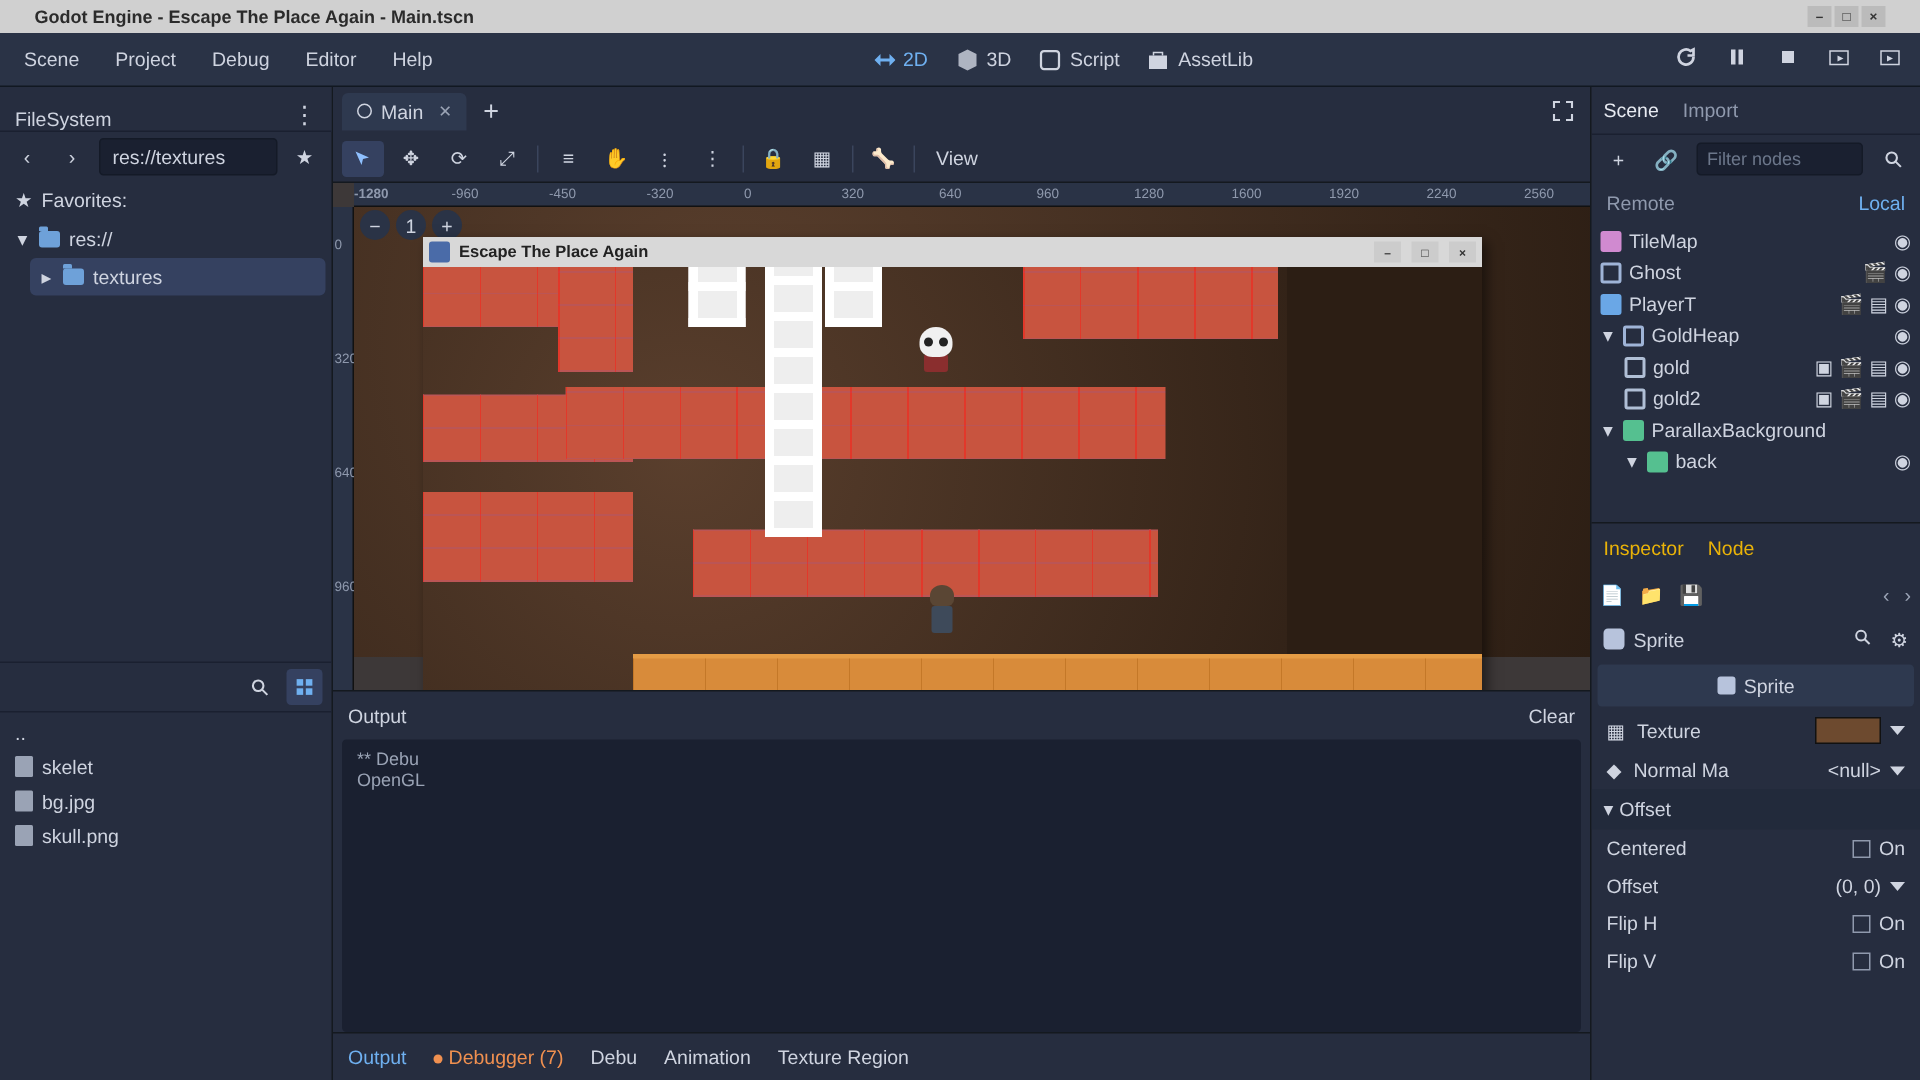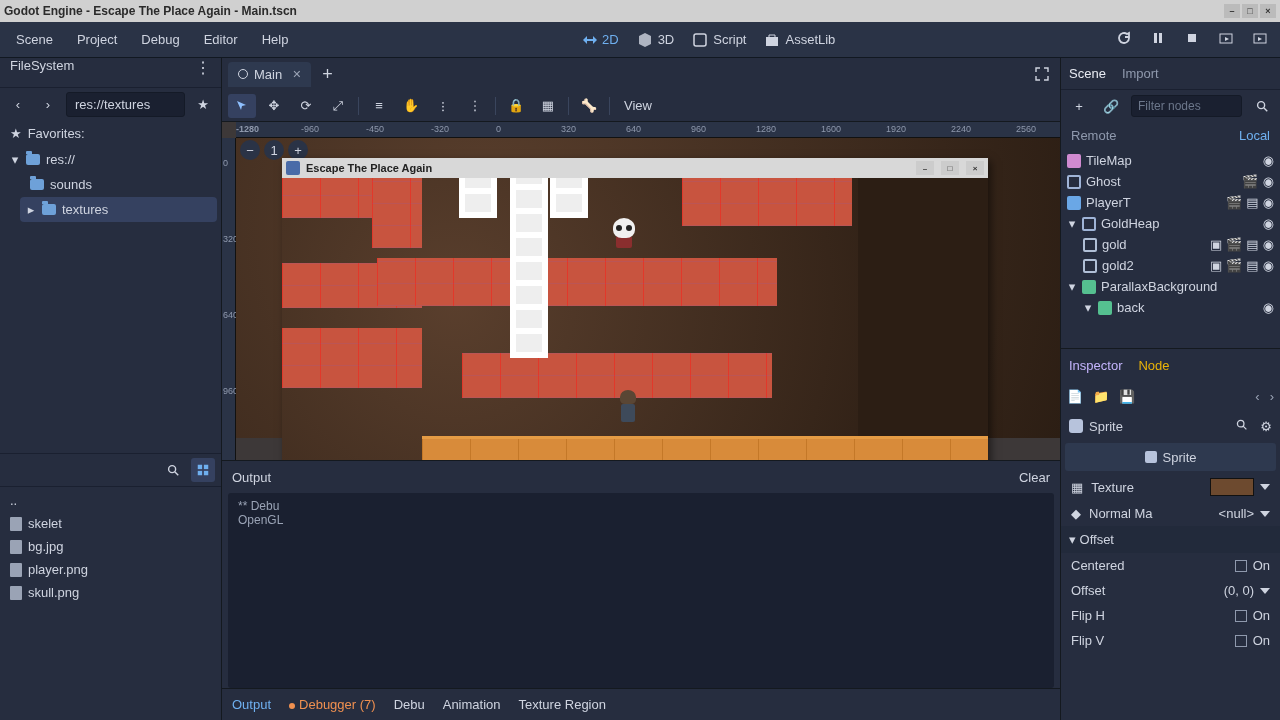--- a/index.html
+++ b/index.html
@@ -1,31 +1,31 @@
 <!DOCTYPE html>
 <html><head>
 <meta charset="utf-8">
 <style>
 * { margin:0; padding:0; box-sizing:border-box; font-family:Arial,sans-serif; -webkit-user-select:none; user-select:none; }
 body { width:1280px; height:720px; background:#1a2030; overflow:hidden; color:#cfd4e0; font-size:13px; }
-.titlebar { height:22px; background:#d0d0d0; color:#2b2b2b; display:flex; align-items:center; padding:0 4px; font-size:12px; font-weight:bold; }
+.titlebar { height:22px; background:#d0d0d0; color:#2b2b2b; display:flex; align-items:center; padding:0 23px; font-size:12px; font-weight:bold; }
 .titlebar .spacer{flex:1}
 .tb-btn{width:16px;height:14px;background:#bbb;margin-left:2px;display:flex;align-items:center;justify-content:center;font-size:9px;color:#333}
 .menubar{height:36px;background:#2a3346;display:flex;align-items:center;padding:0 4px;border-bottom:1px solid #111821}
 .menubar .mi{padding:6px 12px;color:#cfd4e0}
 .menubar .mid{flex:1;display:flex;justify-content:center;gap:18px;align-items:center}
 .menubar .edmode{display:flex;align-items:center;gap:5px;color:#cfd4e0}
 .menubar .edmode.active{color:#6fb0f0}
 .menubar .right{display:flex;gap:18px;align-items:center;padding-right:8px}
 .ic{width:16px;height:16px;display:inline-block}
 .main{display:flex;height:662px}
 .col-left{width:222px;background:#262d3f;display:flex;flex-direction:column;border-right:1px solid #14191f}
 .col-center{flex:1;display:flex;flex-direction:column;background:#1a2030}
 .col-right{width:220px;background:#262d3f;display:flex;flex-direction:column;border-left:1px solid #14191f}
-.dock-tab{height:30px;display:flex;align-items:flex-start;padding:0 10px;background:#262d3f;color:#cfd4e0;font-size:13px;border-bottom:1px solid #1a2030}
+.dock-tab{height:30px;display:flex;align-items:flex-end;padding:0 10px;background:#262d3f;color:#cfd4e0;font-size:13px;border-bottom:1px solid #1a2030}
 .dock-tab .sp{flex:1}
 .path-row{display:flex;align-items:center;height:32px;padding:0 6px;gap:6px}
 .path-row .fld{flex:1;background:#1a2030;border:1px solid #141a27;border-radius:3px;padding:4px 8px;color:#cfd4e0;font-size:13px}
 .fav-hdr{padding:6px 10px;display:flex;align-items:center;gap:6px}
 .tree-item{padding:5px 10px;display:flex;align-items:center;gap:6px}
 .tree-item.sel{background:#354160;border-radius:4px;margin:0 4px;padding:5px 6px}
 .chev{width:10px;display:inline-block;text-align:center;color:#cfd4e0}
 .folder-ic{width:14px;height:11px;background:#6ea1d9;border-radius:2px;display:inline-block;position:relative}
 .folder-ic::before{content:"";position:absolute;top:-3px;left:0;width:6px;height:3px;background:#6ea1d9;border-radius:1px 1px 0 0}
 .file-list{flex:1;overflow:auto;padding-top:2px}
@@ -90,21 +90,21 @@
 .sn .nic{width:14px;height:14px;display:inline-block;border-radius:2px}
 .sn .tail{margin-left:auto;display:flex;gap:4px}
 .eye{font-size:13px;color:#cfd4e0}
 .nic-grid{background:linear-gradient(#d08ad0,#d08ad0)}
 .nic-circle{border:2px solid #9fb4d7;border-radius:50%;width:12px;height:12px}
 .nic-player{background:#6aa7e6}
 .nic-node{border:2px solid #b0bfd6;width:11px;height:11px}
 .nic-parallax{background:#55c090}
 .insp{border-top:1px solid #14191f;display:flex;flex-direction:column;flex:1;overflow:hidden}
 .insp-tabs{height:32px;display:flex;align-items:center;padding:0 8px;gap:16px}
-.insp-tabs .it{color:#eab308}.insp-tabs .it.active{color:#c4b5fd}
+.insp-tabs .it{color:#eab308}.insp-tabs .it.active{color:#eab308}
 .insp-tools{height:30px;display:flex;align-items:center;padding:0 6px;gap:10px;color:#9aa3b5}
 .insp-tools .sp{flex:1}
 .insp-name{height:30px;display:flex;align-items:center;padding:0 8px;gap:6px}
 .insp-class{height:28px;background:#2e394f;display:flex;align-items:center;justify-content:center;gap:6px;margin:2px 4px;border-radius:3px}
 .prop{display:flex;align-items:center;padding:5px 10px;gap:8px}
 .prop .pval{margin-left:auto;display:flex;align-items:center;gap:6px}
 .prop-cat{padding:6px 8px;background:#222a3b;color:#cfd4e0}
 .chk{width:12px;height:12px;border:1px solid #8f99ad;display:inline-block}
 .swatch{width:44px;height:18px;background:#6d4a2f;border:1px solid #111}
 .arrow-ic{width:0;height:0;border-left:5px solid transparent;border-right:5px solid transparent;border-top:6px solid #cfd4e0;display:inline-block}
@@ -192,24 +192,20 @@
     </div>
     <div class="fav-hdr">
         <span style="color:#cfd4e0">★</span>
         <span>Favorites:</span>
       </div>
     <div class="tree-item">
         <span class="chev">▾</span>
         <span class="folder-ic"></span>
         <span>res://</span>
       </div>
-    <div class="tree-item" style="padding-left:30px">
-        <span class="folder-ic"></span>
-        <span>sounds</span>
-      </div>
     <div class="tree-item sel" style="margin-left:20px">
         <span class="chev">▸</span>
         <span class="folder-ic"></span>
         <span>textures</span>
       </div>
     <div style="flex:1"></div>
     <div class="left-filter">
       <div class="inp"></div>
       <span class="btn-ic">
           <svg width="14" height="14" viewBox="0 0 16 16">
@@ -230,24 +226,20 @@
       <div class="file-row">
           <span>..</span>
         </div>
       <div class="file-row">
           <span class="file-ic"></span>
           <span>skelet</span>
         </div>
       <div class="file-row">
           <span class="file-ic"></span>
           <span>bg.jpg</span>
-        </div>
-      <div class="file-row">
-          <span class="file-ic"></span>
-          <span>player.png</span>
         </div>
       <div class="file-row">
           <span class="file-ic"></span>
           <span>skull.png</span>
         </div>
     </div>
   </div>
 
   <div class="col-center">
     <div class="ctab-row">

